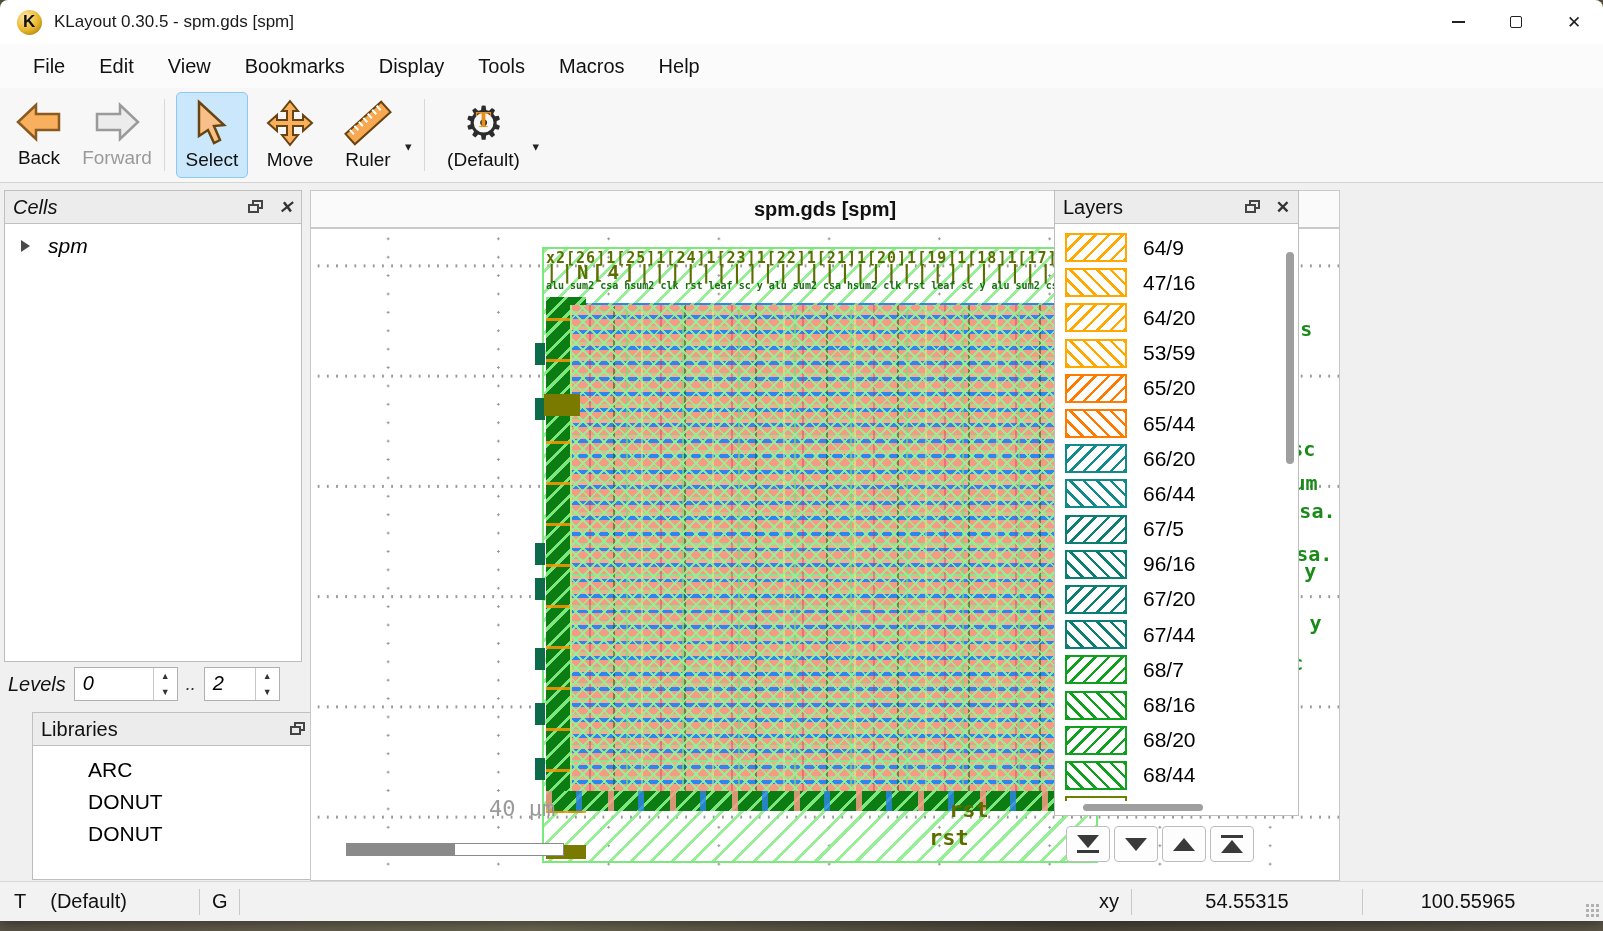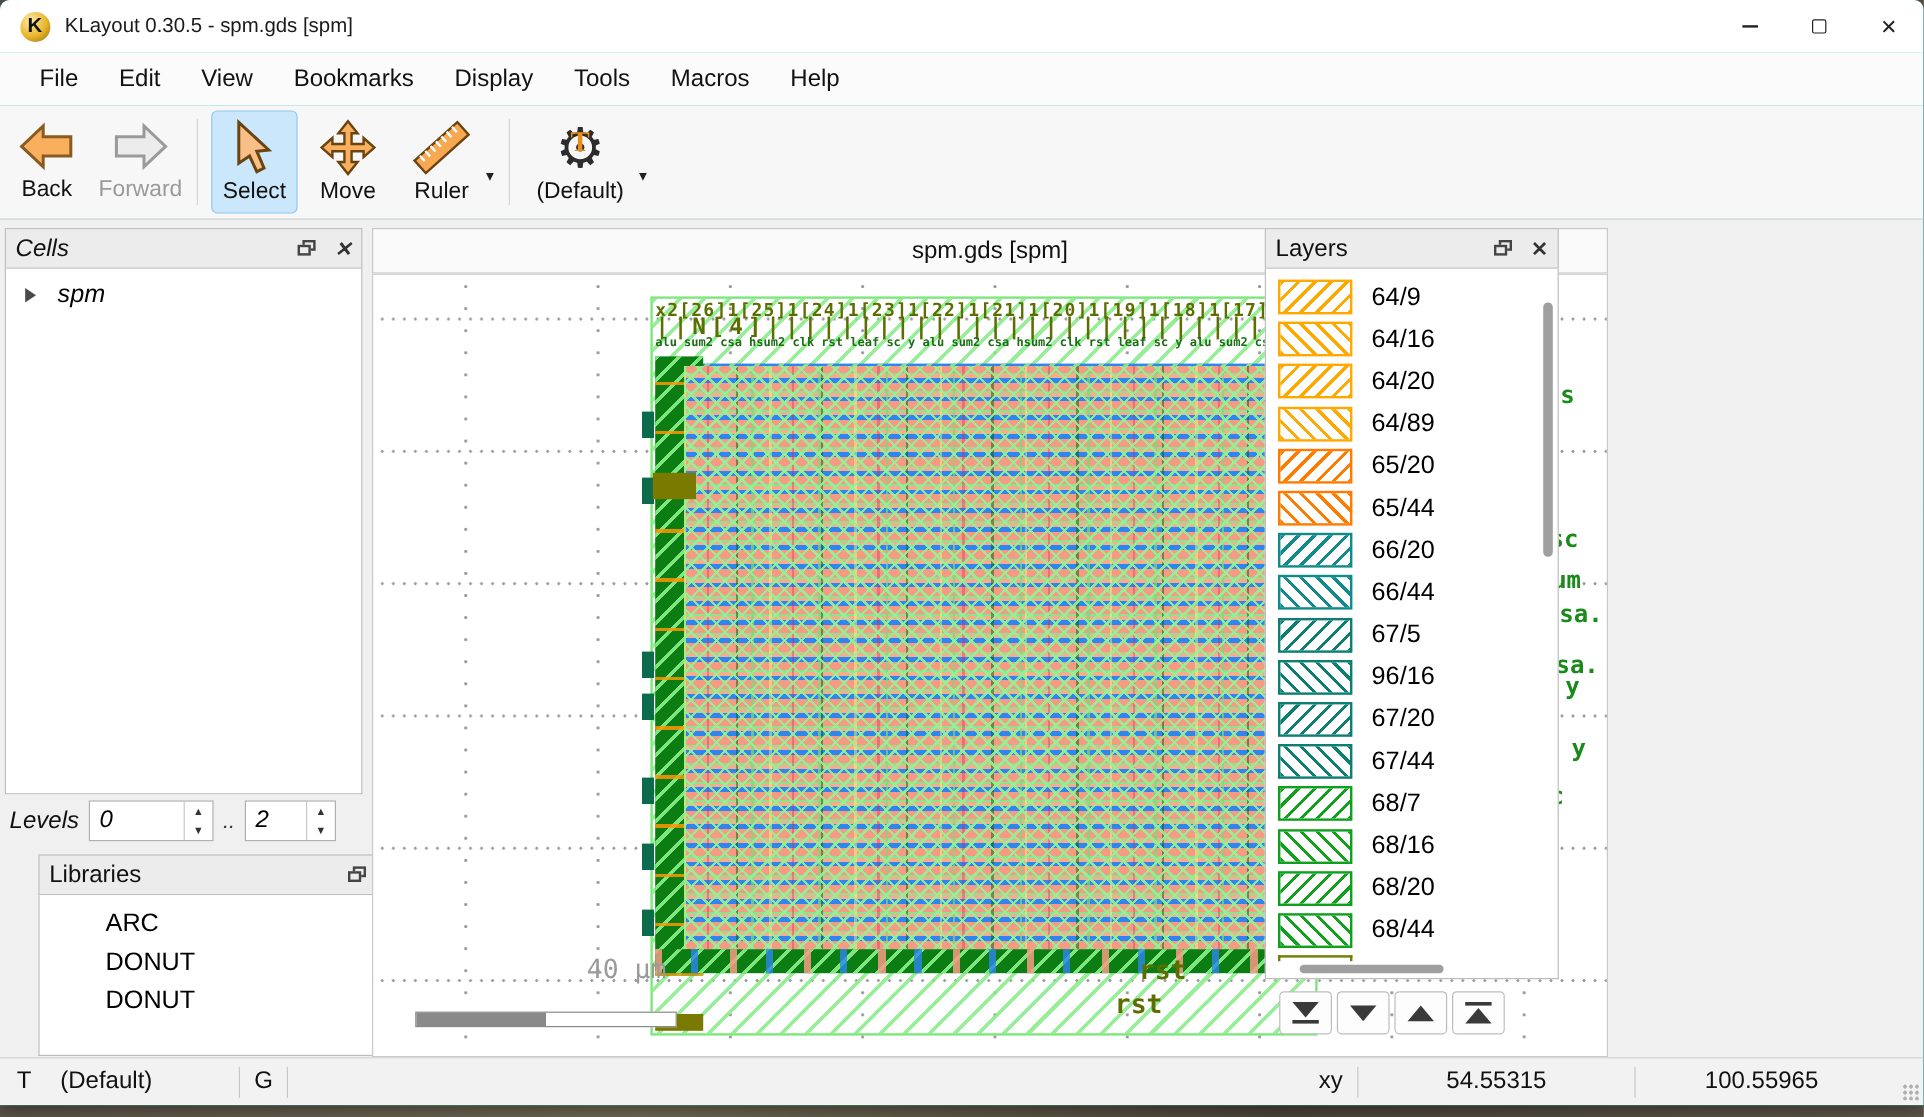--- a/index.html
+++ b/index.html
@@ -1,20 +1,20 @@
 <!DOCTYPE html>
 <html><head>
 <meta charset="utf-8">
 <style>
   * { margin:0; padding:0; box-sizing:border-box; }
   html,body { width:1603px; height:931px; overflow:hidden;
     font-family:"Liberation Sans", sans-serif;
     background:linear-gradient(90deg,#5a5246,#6b6752,#4a4438,#5c5648); }
   .window { position:absolute; left:0; top:0; width:1603px; height:921px;
-    background:#14b8a6; border-radius:8px 8px 0 0; overflow:hidden;
+    background:#4d7c0f; border-radius:8px 8px 0 0; overflow:hidden;
     box-shadow:0 2px 14px rgba(0,0,0,.45); }
 
   
   .titlebar { position:absolute; left:0; top:0; width:100%; height:44px; background:#ffffff;
     display:flex; align-items:center; }
   .app-icon { width:25px; height:25px; border-radius:50%; margin-left:17px;
     background:radial-gradient(circle at 35% 30%, #ffe9a8, #e8b529 55%, #8a6a10);
     position:relative; overflow:hidden; flex:0 0 auto; }
   .app-icon::after { content:"K"; position:absolute; left:6px; top:2px; font-size:17px;
     font-weight:bold; color:#111; }
@@ -79,21 +79,21 @@
   .libs-panel { position:absolute; left:4px; top:529px; width:340px;padding-left:28px; }
   .libs-list { position:relative; height:134px; background:#fff; border:1px solid #bdbdbd;
     border-top:none; padding:8px 0 0 55px; overflow:hidden; }
   .lib-item { font-size:21px; color:#000; padding:4px 0; }
   .libs-scroll { position:absolute; right:3px; top:40px; width:7px; height:40px; background:#8f8f8f; border-radius:4px; }
 
   
   .center { position:absolute; left:310px; top:0; width:1030px; height:698px; }
   .tabbar { position:absolute; left:0; top:7px; width:100%; height:38px; background:#fafafa;
     border:1px solid #c9c9c9; display:flex; align-items:center; justify-content:center; }
-  .tab-title { font-size:20px; color:#111; }
+  .tab-title { font-size:20px; color:#111;font-weight:bold; }
   .tab-close { position:absolute; right:40px; top:6px; width:26px; height:26px; border-radius:5px;
     background:linear-gradient(#f0695c,#e04c3e); border:1px solid #c43a2e; color:#fff;
     font-size:14px; font-weight:bold; display:flex; align-items:center; justify-content:center; }
   .canvas { position:absolute; left:0; top:45px; width:100%; height:653px; background:#fff;
     border:1px solid #c9c9c9; overflow:hidden;
     background-image:
       radial-gradient(circle, #969696 1.1px, transparent 1.3px),
       radial-gradient(circle, #9a9a9a 1.1px, transparent 1.3px);
     background-size:110.25px 18.4px, 9.2px 110.25px;
     background-position:22px 19px, 3px 92px; }
@@ -406,29 +406,29 @@
             <span class="dock-close">✕</span>
           </span>
         </div>
         <div class="layers-list">
           <div class="layer-row fwd" style="--c: #ffa800;">
               <span class="swatch"></span>
               <span class="layer-name">64/9</span>
             </div>
             <div class="layer-row bwd" style="--c: #ffa800;">
               <span class="swatch"></span>
-              <span class="layer-name">64/16</span>
+              <span class="layer-name">47/16</span>
             </div>
             <div class="layer-row fwd" style="--c: #ffa800;">
               <span class="swatch"></span>
               <span class="layer-name">64/20</span>
             </div>
             <div class="layer-row bwd" style="--c: #ffa800;">
               <span class="swatch"></span>
-              <span class="layer-name">64/89</span>
+              <span class="layer-name">53/59</span>
             </div>
             <div class="layer-row fwd" style="--c: #ff7b00;">
               <span class="swatch"></span>
               <span class="layer-name">65/20</span>
             </div>
             <div class="layer-row bwd" style="--c: #ff7b00;">
               <span class="swatch"></span>
               <span class="layer-name">65/44</span>
             </div>
             <div class="layer-row fwd" style="--c: #108a8a;">

